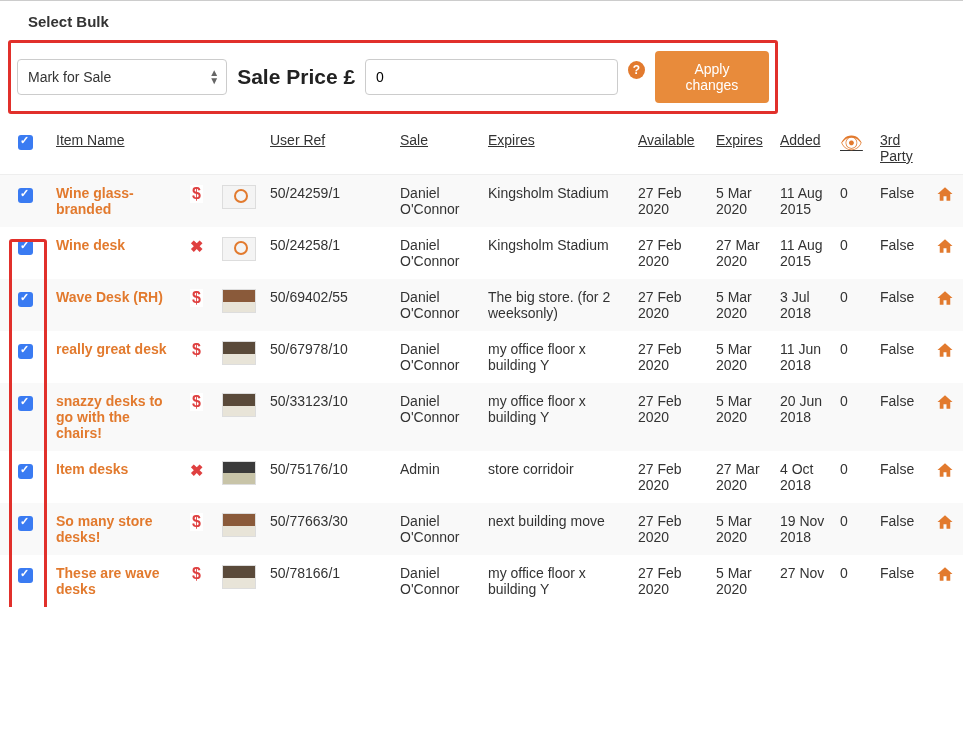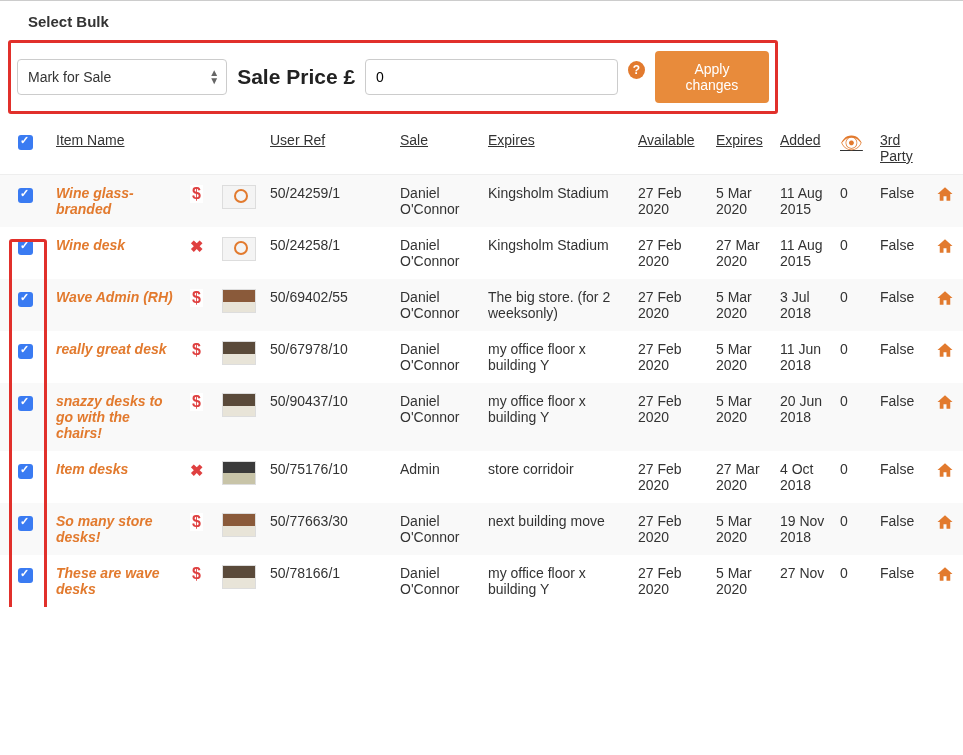--- a/index.html
+++ b/index.html
@@ -47,21 +47,21 @@
 .col-avail { width: 78px; }
 .col-exp { width: 64px; }
 .col-added { width: 60px; }
 .col-views { width: 40px; text-align: left; }
 .col-party { width: 56px; }
 .col-action { width: 36px; }
 
 .chk { width: 15px; height: 15px; appearance: none; -webkit-appearance: none; background: #3A7BF2; border-radius: 3px; position: relative; cursor: pointer; margin-top: 3px; }
 .chk::after { content: "✓"; color: #fff; font-size: 11px; font-weight: bold; position: absolute; top: -1px; left: 2px; }
 
-.item-link { color: #E27A2E; font-weight: bold; cursor: pointer; word-wrap: break-word; font-style: italic; }
+.item-link { color: #E27A2E; font-weight: bold; cursor: pointer; word-wrap: break-word; }
 
 .status-dollar { color: #df4040; font-weight: bold; font-size: 16px; display: inline-block; background: #fff; padding: 0 2px; }
 .status-x { color: #df4040; font-weight: bold; font-size: 16px; }
 
 .thumb { width: 34px; height: 24px; border: 1px solid #ddd; display: inline-block; background: #f4f4f4; position: relative; overflow: hidden; }
 .thumb.placeholder::after { content: ""; position: absolute; width: 10px; height: 10px; border: 2px solid #E27A2E; border-radius: 50%; top: 3px; left: 11px; }
 .thumb.desk { background: linear-gradient(to bottom, #8a5a3a 0%, #8a5a3a 55%, #e8e4d8 55%, #e8e4d8 100%); }
 .thumb.desk2 { background: linear-gradient(to bottom, #5a4a3a 0%, #5a4a3a 55%, #e8e4d8 55%, #e8e4d8 100%); }
 .thumb.desk3 { background: linear-gradient(to bottom, #3a3a3a 0%, #3a3a3a 50%, #c8c4a8 50%, #c8c4a8 100%); }
 
@@ -159,21 +159,21 @@
           <td>27 Mar 2020</td>
           <td>11 Aug 2015</td>
           <td>0</td>
           <td>False</td>
           <td><span class="home-icon"><svg viewBox="0 0 24 24" fill="#E27A2E">
                 <path d="M12 3l10 9h-3v9h-5v-6h-4v6H5v-9H2z"></path>
               </svg></span></td>
         </tr>
         <tr>
           <td class="col-check"><input type="checkbox" class="chk" checked="" style=""></td>
-          <td><span class="item-link">Wave Admin (RH)</span></td>
+          <td><span class="item-link">Wave Desk (RH)</span></td>
           <td><span class="status-dollar">$</span></td>
           <td><span class="thumb desk"></span></td>
           <td>50/69402/55</td>
           <td>Daniel O'Connor</td>
           <td>The big store. (for 2 weeksonly)</td>
           <td>27 Feb 2020</td>
           <td>5 Mar 2020</td>
           <td>3 Jul 2018</td>
           <td>0</td>
           <td>False</td>
@@ -196,21 +196,21 @@
           <td>False</td>
           <td><span class="home-icon"><svg viewBox="0 0 24 24" fill="#E27A2E">
                 <path d="M12 3l10 9h-3v9h-5v-6h-4v6H5v-9H2z"></path>
               </svg></span></td>
         </tr>
         <tr>
           <td class="col-check"><input type="checkbox" class="chk" checked="" style=""></td>
           <td><span class="item-link">snazzy desks to go with the chairs!</span></td>
           <td><span class="status-dollar">$</span></td>
           <td><span class="thumb desk2"></span></td>
-          <td>50/90437/10</td>
+          <td>50/33123/10</td>
           <td>Daniel O'Connor</td>
           <td>my office floor x building Y</td>
           <td>27 Feb 2020</td>
           <td>5 Mar 2020</td>
           <td>20 Jun 2018</td>
           <td>0</td>
           <td>False</td>
           <td><span class="home-icon"><svg viewBox="0 0 24 24" fill="#E27A2E">
                 <path d="M12 3l10 9h-3v9h-5v-6h-4v6H5v-9H2z"></path>
               </svg></span></td>

